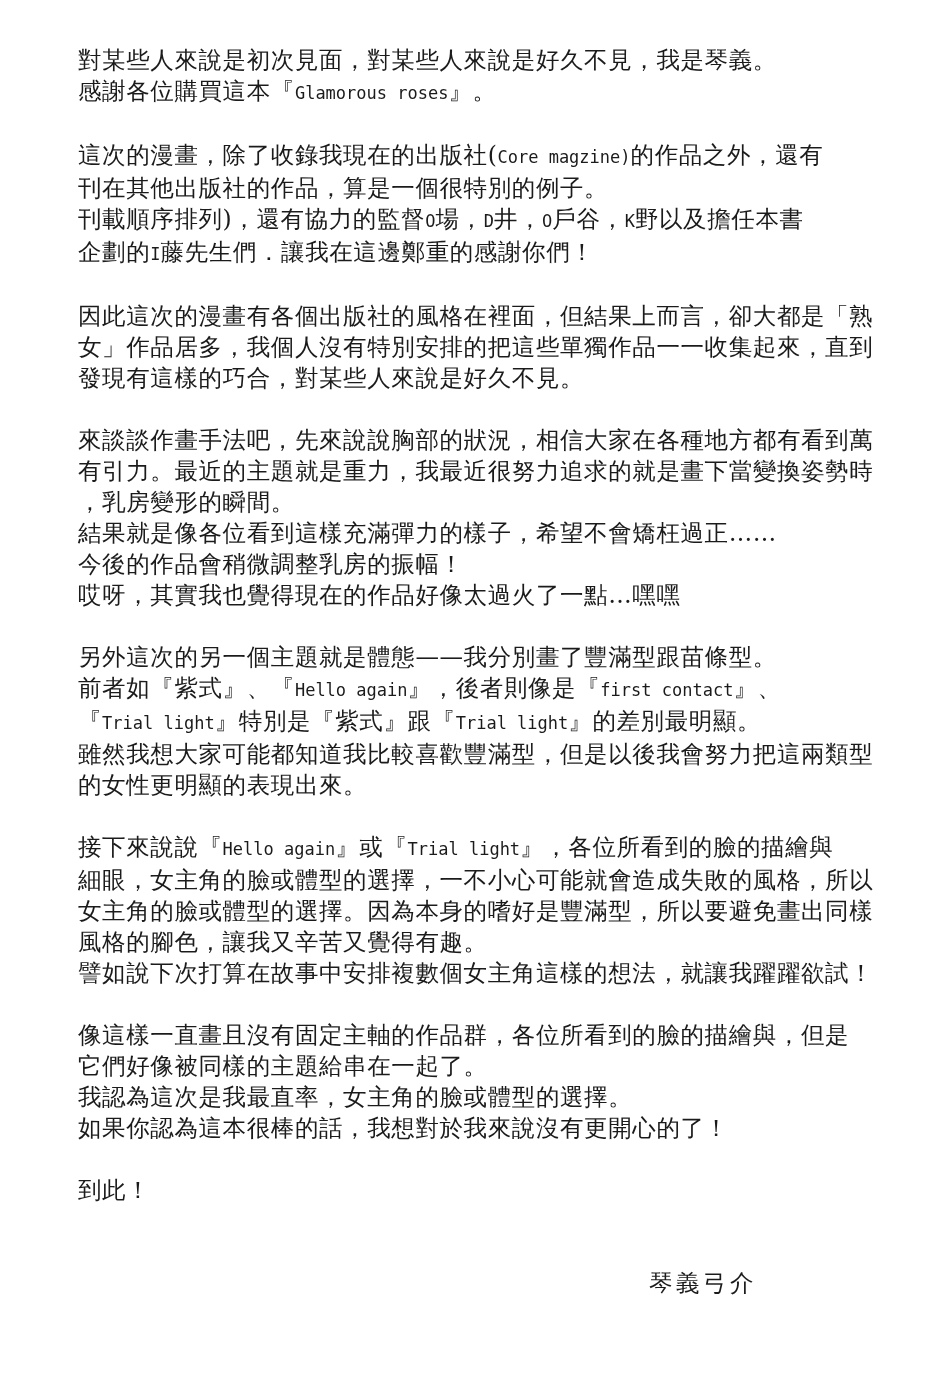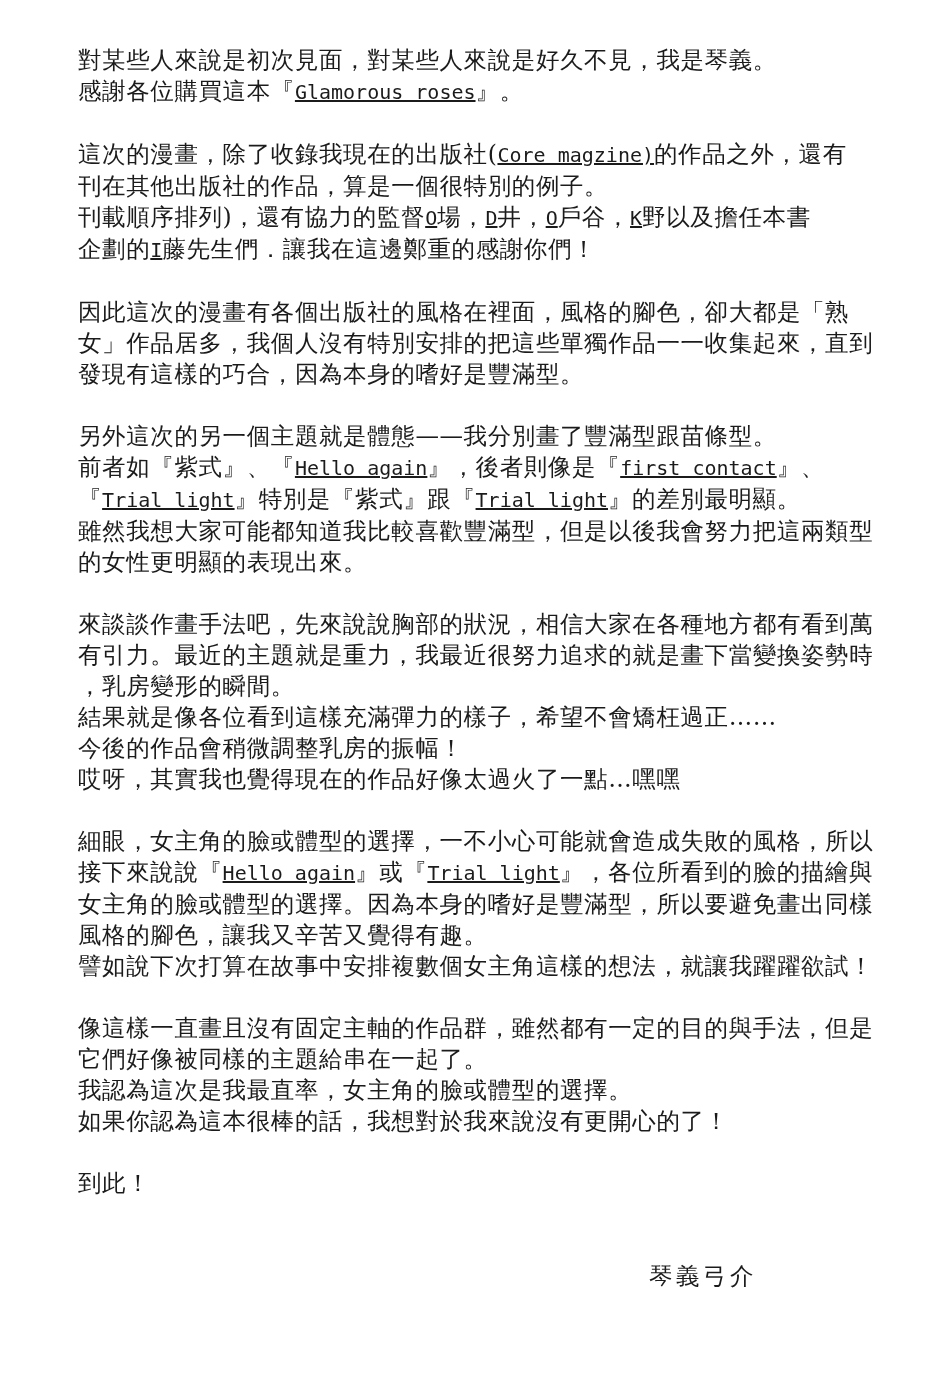--- a/index.html
+++ b/index.html
@@ -44,23 +44,22 @@
     white-space: pre-wrap;
     word-break: break-all;
     text-align: left;
     font-family: "DejaVu Serif", "Liberation Serif", serif;
     color: #1b1b1b;
   }
 
   
   .line .latin {
     font-family: "DejaVu Sans Mono", "Liberation Mono", monospace;
-    font-size: 20px;
+    font-size: 17px;
     letter-spacing: 0;
-    text-decoration: underline;
   }
 
   .closing-block {
     margin-top: 31px;
   }
 
   .signature-block {
     margin-top: 62px;
     text-align: right;
     padding-right: 128px;
@@ -82,48 +81,48 @@
         <div class="line">對某些人來說是初次見面，對某些人來說是好久不見，我是琴義。</div>
         <div class="line">感謝各位購買這本『<span class="latin">Glamorous roses</span>』。</div>
       </div>
       <div class="para">
         <div class="line">這次的漫畫，除了收錄我現在的出版社(<span class="latin">Core magzine)</span>的作品之外，還有</div>
         <div class="line">刊在其他出版社的作品，算是一個很特別的例子。</div>
         <div class="line">刊載順序排列)，還有協力的監督<span class="latin">O</span>場，<span class="latin">D</span>井，<span class="latin">O</span>戶谷，<span class="latin">K</span>野以及擔任本書</div>
         <div class="line">企劃的<span class="latin">I</span>藤先生們．讓我在這邊鄭重的感謝你們！</div>
       </div>
       <div class="para">
-        <div class="line">因此這次的漫畫有各個出版社的風格在裡面，風格的腳色，卻大都是「熟</div>
+        <div class="line">因此這次的漫畫有各個出版社的風格在裡面，但結果上而言，卻大都是「熟</div>
         <div class="line">女」作品居多，我個人沒有特別安排的把這些單獨作品一一收集起來，直到</div>
-        <div class="line">發現有這樣的巧合，因為本身的嗜好是豐滿型。</div>
-      </div>
-      <div class="para">
-        <div class="line">另外這次的另一個主題就是體態——我分別畫了豐滿型跟苗條型。</div>
-        <div class="line">前者如『紫式』、『<span class="latin">Hello again</span>』，後者則像是『<span class="latin">first contact</span>』、</div>
-        <div class="line">『<span class="latin">Trial light</span>』特別是『紫式』跟『<span class="latin">Trial light</span>』的差別最明顯。</div>
-        <div class="line">雖然我想大家可能都知道我比較喜歡豐滿型，但是以後我會努力把這兩類型</div>
-        <div class="line">的女性更明顯的表現出來。</div>
+        <div class="line">發現有這樣的巧合，對某些人來說是好久不見。</div>
       </div>
       <div class="para">
         <div class="line">來談談作畫手法吧，先來說說胸部的狀況，相信大家在各種地方都有看到萬</div>
         <div class="line">有引力。最近的主題就是重力，我最近很努力追求的就是畫下當變換姿勢時</div>
         <div class="line">，乳房變形的瞬間。</div>
         <div class="line">結果就是像各位看到這樣充滿彈力的樣子，希望不會矯枉過正……</div>
         <div class="line">今後的作品會稍微調整乳房的振幅！</div>
         <div class="line">哎呀，其實我也覺得現在的作品好像太過火了一點…嘿嘿</div>
       </div>
       <div class="para">
+        <div class="line">另外這次的另一個主題就是體態——我分別畫了豐滿型跟苗條型。</div>
+        <div class="line">前者如『紫式』、『<span class="latin">Hello again</span>』，後者則像是『<span class="latin">first contact</span>』、</div>
+        <div class="line">『<span class="latin">Trial light</span>』特別是『紫式』跟『<span class="latin">Trial light</span>』的差別最明顯。</div>
+        <div class="line">雖然我想大家可能都知道我比較喜歡豐滿型，但是以後我會努力把這兩類型</div>
+        <div class="line">的女性更明顯的表現出來。</div>
+      </div>
+      <div class="para">
+        <div class="line">接下來說說『<span class="latin">Hello again</span>』或『<span class="latin">Trial light</span>』，各位所看到的臉的描繪與</div>
         <div class="line">細眼，女主角的臉或體型的選擇，一不小心可能就會造成失敗的風格，所以</div>
-        <div class="line">接下來說說『<span class="latin">Hello again</span>』或『<span class="latin">Trial light</span>』，各位所看到的臉的描繪與</div>
         <div class="line">女主角的臉或體型的選擇。因為本身的嗜好是豐滿型，所以要避免畫出同樣</div>
         <div class="line">風格的腳色，讓我又辛苦又覺得有趣。</div>
         <div class="line">譬如說下次打算在故事中安排複數個女主角這樣的想法，就讓我躍躍欲試！</div>
       </div>
       <div class="para">
-        <div class="line">像這樣一直畫且沒有固定主軸的作品群，雖然都有一定的目的與手法，但是</div>
+        <div class="line">像這樣一直畫且沒有固定主軸的作品群，各位所看到的臉的描繪與，但是</div>
         <div class="line">它們好像被同樣的主題給串在一起了。</div>
         <div class="line">我認為這次是我最直率，女主角的臉或體型的選擇。</div>
         <div class="line">如果你認為這本很棒的話，我想對於我來說沒有更開心的了！</div>
       </div>
       <div class="para closing-block">
         <div class="line">到此！</div>
       </div>
     </div>
 
   <div class="signature-block">

